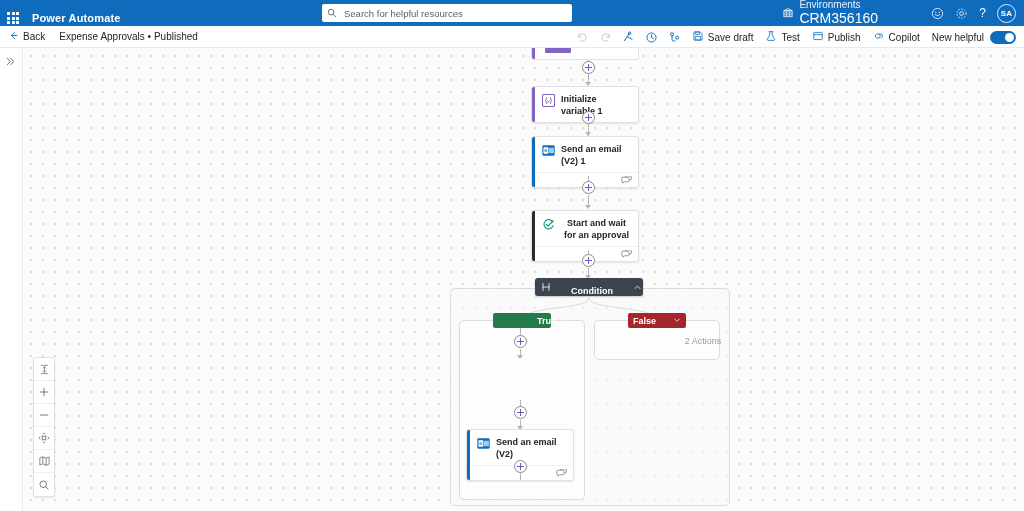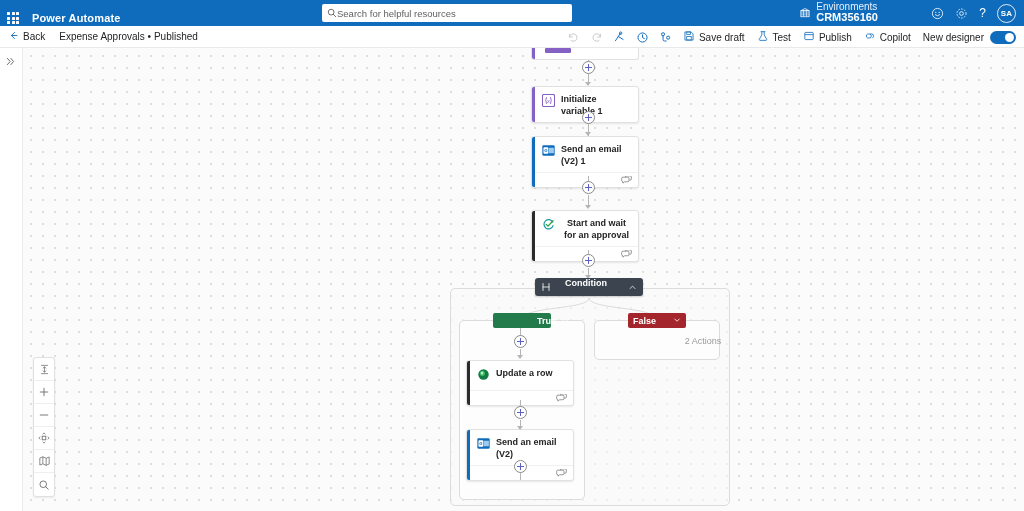--- a/index.html
+++ b/index.html
@@ -46,34 +46,34 @@
     border-radius: 2px;
     display: flex; align-items: center;
     padding: 0 5px;
   }
   .search-wrap svg { flex: none; }
   .search-input {
     border: none; outline: none;
     font-family: "Liberation Sans", sans-serif;
     font-size: 9.5px; color: #242424;
     background: transparent;
-    margin-left: 0; width: 100%;
+    margin-left: 7px; width: 100%;
     padding: 0;
   }
   .search-input::placeholder { color: #616161; }
 
   .env {
     position: absolute; right: 146px; top: 0;
     height: 26px; display: flex; align-items: center;
     cursor: pointer;
   }
   .env-icon { margin-right: 5px; display: flex; }
   .env-text { line-height: 1.05; }
   .env-label { font-size: 10px; color: #e8f0fb; display: block; }
-  .env-name { font-size: 11px; color: #ffffff; display: block; font-weight: 700; }
+  .env-name { font-size: 14px; color: #ffffff; display: block; font-weight: 400; }
 
   .hdr-icons {
     position: absolute; right: 8px; top: 0;
     height: 26px; display: flex; align-items: center; gap: 11px;
   }
   .hdr-icon { cursor: pointer; display: flex; align-items: center; justify-content: center; }
   .avatar {
     width: 19px; height: 19px; border-radius: 50%;
     border: 1px solid rgba(255,255,255,.85);
     color: #ffffff; font-size: 8px; font-weight: bold;
@@ -246,21 +246,21 @@
     position: absolute;
     border: 1px solid #dcdcdc;
     border-radius: 5px;
     background: rgba(250,250,250,.55);
   }
   .cond-head {
     position: absolute;
     background: #3b444f;
     border-radius: 3px;
     height: 18px; width: 108px;
-    display: flex; align-items: flex-start; gap: 14px;
+    display: flex; align-items: flex-end; gap: 20px;
     padding: 0 6px;
     cursor: pointer; z-index: 4;
     box-shadow: 0 1px 2px rgba(0,0,0,.2);
   }
   .cond-head .t {
     color: #ffffff; font-size: 9px; font-weight: bold; flex: 1;
   }
   .branch-pill {
     position: absolute;
     height: 15px; border-radius: 2px;
@@ -432,21 +432,21 @@
         <svg width="12" height="12" viewBox="0 0 16 16">
             <path d="M4.6 10.6 a3 3 0 0 1 0-5.2 h3.6 a3 3 0 0 1 0 5.2 z" fill="none" stroke="#0f6cbd" stroke-width="1.1"></path>
             <path d="M8.4 5.4 a3.1 3.1 0 0 1 3.6 0.5" fill="none" stroke="#0f6cbd" stroke-width="1.1" stroke-linecap="round"></path>
             <path d="M11.4 10.8 a3 3 0 0 0 0.9-4.3" fill="none" stroke="#0f6cbd" stroke-width="1.1" stroke-linecap="round"></path>
           </svg>
       </span>
       <span>Copilot</span>
     </div>
 
     <div class="newdesigner">
-      <span>New designer</span>
+      <span>New helpful</span>
       <span class="toggle">
           <i></i>
         </span>
     </div>
   </div>
 </div>
 
 <div class="rail">
   <div class="rail-expand">
     <svg width="11" height="11" viewBox="0 0 16 16">
@@ -622,41 +622,20 @@
     </span>
   </div>
 
   <div class="branch-box" style="left:436px; top:272px; width:126px; height:180px;"></div>
 
   <div class="conn" style="left:497px; top:280px; height:10px;"></div>
   <div class="plus" style="left:491px; top:287px;"></div>
   <div class="conn" style="left:497px; top:301px; height:9px;"></div>
   <div class="arrowhead" style="left:494px; top:307px;"></div>
 
-  <div class="node" style="left:443px; top:312px;">
-    <span class="accent" style="background:#2b2b2b;"></span>
-    <div class="node-body">
-      <span class="node-ico">
-        <svg width="13" height="13" viewBox="0 0 16 16">
-            <circle cx="8" cy="8" r="6.4" fill="#107c41"></circle>
-            <ellipse cx="6.6" cy="6.6" rx="3.1" ry="3.3" fill="#3ec06a"></ellipse>
-            <ellipse cx="6.2" cy="6.2" rx="1.5" ry="1.7" fill="#bff0cd"></ellipse>
-          </svg>
-      </span>
-      <span class="node-title">Update a row</span>
-    </div>
-    <div class="node-foot">
-      <span>
-        <svg width="11" height="9" viewBox="0 0 16 13">
-            <path d="M1 3.3 a1.6 1.6 0 0 1 1.6-1.6 h7.4 a1.6 1.6 0 0 1 1.6 1.6 v3.4 a1.6 1.6 0 0 1-1.6 1.6 h-4.6 l-2.6 2 v-2 h-0.2 a1.6 1.6 0 0 1-1.6-1.6 z" fill="none" stroke="#6b6b6b" stroke-width="1"></path>
-            <path d="M6.5 1.7 V1.3 a1.5 1.5 0 0 1 1.5-1.5 h5.5 a1.5 1.5 0 0 1 1.5 1.5 v3.2 a1.5 1.5 0 0 1-1.5 1.5 h-1.4" fill="none" stroke="#6b6b6b" stroke-width="1"></path>
-          </svg>
-      </span>
-    </div>
-  </div>
 
   <div class="conn" style="left:497px; top:352px; height:11px;"></div>
   <div class="plus" style="left:491px; top:358px;"></div>
   <div class="conn" style="left:497px; top:372px; height:9px;"></div>
   <div class="arrowhead" style="left:494px; top:378px;"></div>
 
   <div class="node" style="left:443px; top:381px;">
     <span class="accent" style="background:#0f6cbd;"></span>
     <div class="node-body">
       <span class="node-ico">

